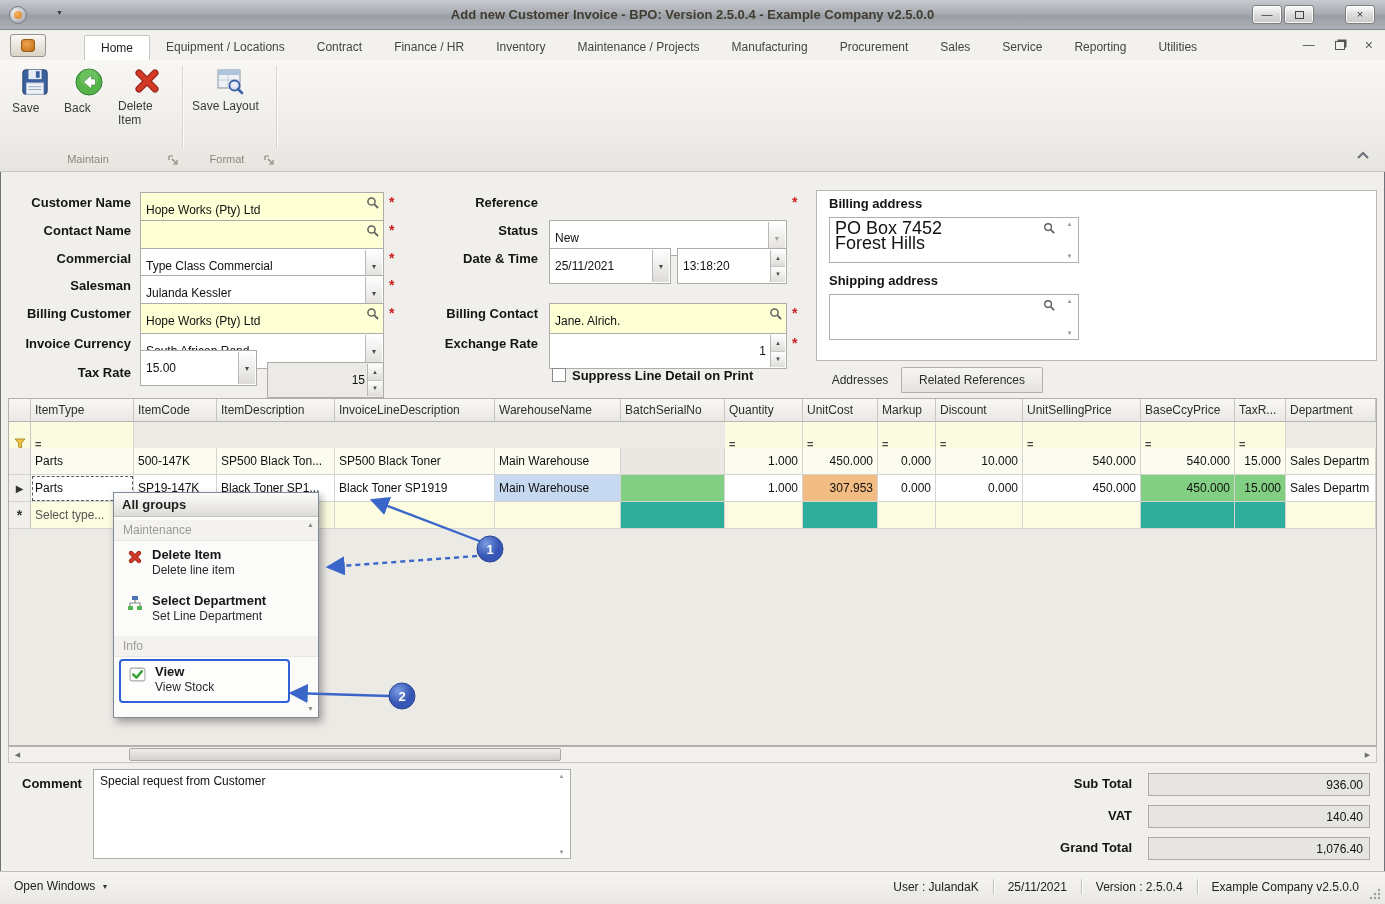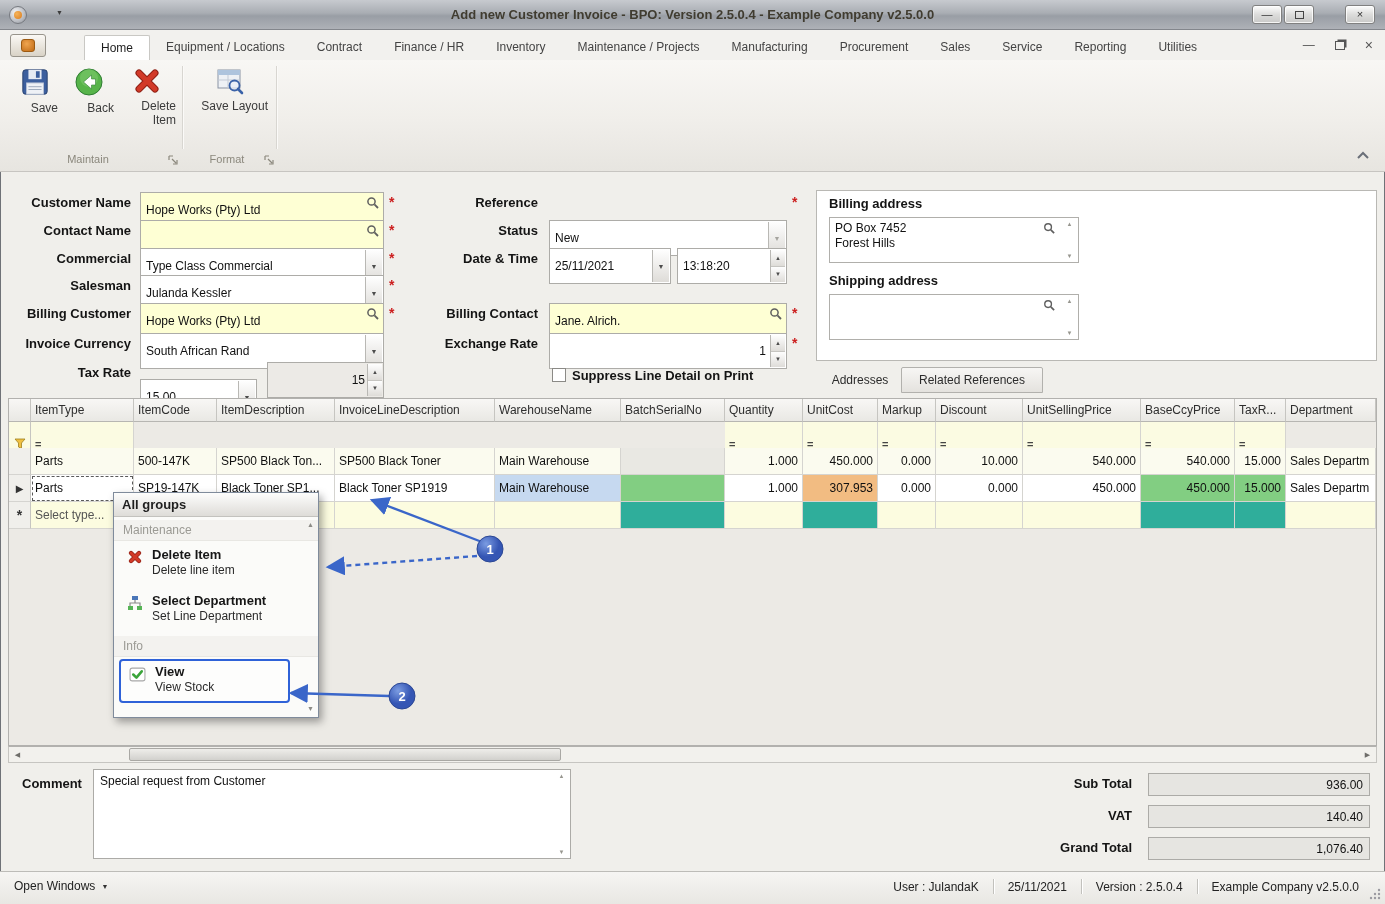--- a/index.html
+++ b/index.html
@@ -33,21 +33,21 @@
     background:radial-gradient(circle at 40% 35%, #f0a550, #c06a14); display:block; border:1px solid #9c5a12; }
   .tabs { position:absolute; left:84px; top:5px; height:25px; display:flex; font-size:12px; color:#444; }
   .tab { padding:0 16px; line-height:24px; white-space:nowrap; }
   .tab.active { background:#fff; border:1px solid #c9c8c4; border-bottom:none; border-radius:2px 2px 0 0; color:#1d1d1d; }
   .mdi { position:absolute; right:12px; top:7px; display:flex; gap:20px; align-items:center; color:#555; font-size:12px; }
   .mdi-restore { width:10px; height:9px; border:1.5px solid #555; box-shadow:2px -2px 0 -0.5px #555; display:block; }
 
   
   .ribbon { position:absolute; left:0; top:60px; width:100%; height:112px;
     background:linear-gradient(#f8f7f4, #f0eeea 55%, #e7e5e0); border-bottom:1px solid #c7c5c1; }
-  .rib-btn { position:absolute; top:7px; text-align:right; font-size:12px; color:#3b3b3b; line-height:14px; }
+  .rib-btn { position:absolute; top:7px; text-align:left; font-size:12px; color:#3b3b3b; line-height:14px; }
   .rib-btn .ic { display:block; margin:0 auto 4px auto; }
   .rib-sep { position:absolute; top:6px; bottom:22px; width:1px; background:#d8d6d1; box-shadow:1px 0 0 #fbfaf8; }
   .grp-cap { position:absolute; bottom:4px; height:14px; font-size:11px; color:#8b887d; text-align:center; line-height:13px; }
   .grp-launch { position:absolute; bottom:5px; width:11px; height:11px; }
   .rib-collapse { position:absolute; right:14px; bottom:8px; width:16px; height:14px; }
 
   
   .lbl { position:absolute; font-size:13px; font-weight:bold; color:#141414; text-align:right; white-space:nowrap; }
   .fld { position:absolute; height:36px; border:1px solid #adaca8; background:#fff; font-size:12px; color:#111;
     display:flex; align-items:center; padding:0 5px; overflow:hidden; white-space:nowrap; }
@@ -65,21 +65,21 @@
     background:linear-gradient(#fefefe,#dedcd8); }
   .spin span + span { border-top:1px solid #c6c5c1; }
   .mag { position:absolute; right:3px; top:3px; }
   .req { position:absolute; font-size:14px; font-weight:bold; color:var(--required-red,#cc1f1f); }
   .chk { position:absolute; width:14px; height:14px; border:1px solid #8b8a86; background:#fff; }
 
   
   .addr-panel { position:absolute; left:816px; top:190px; width:561px; height:171px; background:#fff; border:1px solid #b9b8b4; }
   .addr-title { position:absolute; font-size:13px; font-weight:bold; color:#141414; }
   .addr-box { position:absolute; width:250px; height:46px; border:1px solid #b0afab; background:#fff; }
-  .addr-text { position:absolute; left:5px; top:3px; right:40px; bottom:2px; font-size:12px; line-height:15px; white-space:pre-line; color:#111; overflow:hidden; }
+  .addr-text { position:absolute; left:5px; top:3px; right:40px; bottom:2px; font-size:18px; line-height:15px; white-space:pre-line; color:#111; overflow:hidden; }
   .addr-mag { position:absolute; right:22px; top:4px; }
   .addr-scroll { position:absolute; right:1px; top:1px; bottom:1px; width:15px; display:flex; flex-direction:column; justify-content:space-between; }
   .addr-scroll span { font-size:6px; color:#97968f; text-align:center; padding:2px 0; }
   .addr-tab { position:absolute; top:367px; height:26px; font-size:12px; display:flex; align-items:center; justify-content:center; color:#2c2c2c; }
   .addr-tab.inactive { background:linear-gradient(#f7f6f4,#e4e2de); border:1px solid #b2b1ad; border-radius:2px 2px 0 0; }
 
   
   .grid { position:absolute; left:8px; top:398px; width:1369px; height:348px; background:#eceae5; border:1px solid #b2b1ae; }
   .grow { display:grid; grid-template-columns:22px 103px 83px 118px 160px 126px 104px 78px 75px 58px 87px 118px 94px 51px 90px; width:1367px; }
   .gc { border-right:1px solid #d5d4d0; border-bottom:1px solid #d5d4d0; font-size:12px; color:#101010;
@@ -295,21 +295,21 @@
 
   <div class="lbl" style="left:8px; top:336px; width:123px;">Invoice Currency</div>
   <div class="fld" style="left:140px; top:333px; width:244px; padding-right:20px;">
     <span class="val">South African Rand</span>
     <span class="ddbtn">
         <i style="font-style:normal;">▼</i>
       </span>
   </div>
 
   <div class="lbl" style="left:8px; top:365px; width:123px;">Tax Rate</div>
-  <div class="fld" style="left:140px; top:379px; width:117px; padding-right:20px;">
+  <div class="fld" style="left:140px; top:350px; width:117px; padding-right:20px;">
     <span class="val">15.00</span>
     <span class="ddbtn">
         <i style="font-style:normal;">▼</i>
       </span>
   </div>
   <div class="fld gray" style="left:267px; top:362px; width:117px; padding-right:18px;">
     <span class="val rt">15</span>
     <span class="spin">
       <span>▲</span>
       <span>▼</span>

